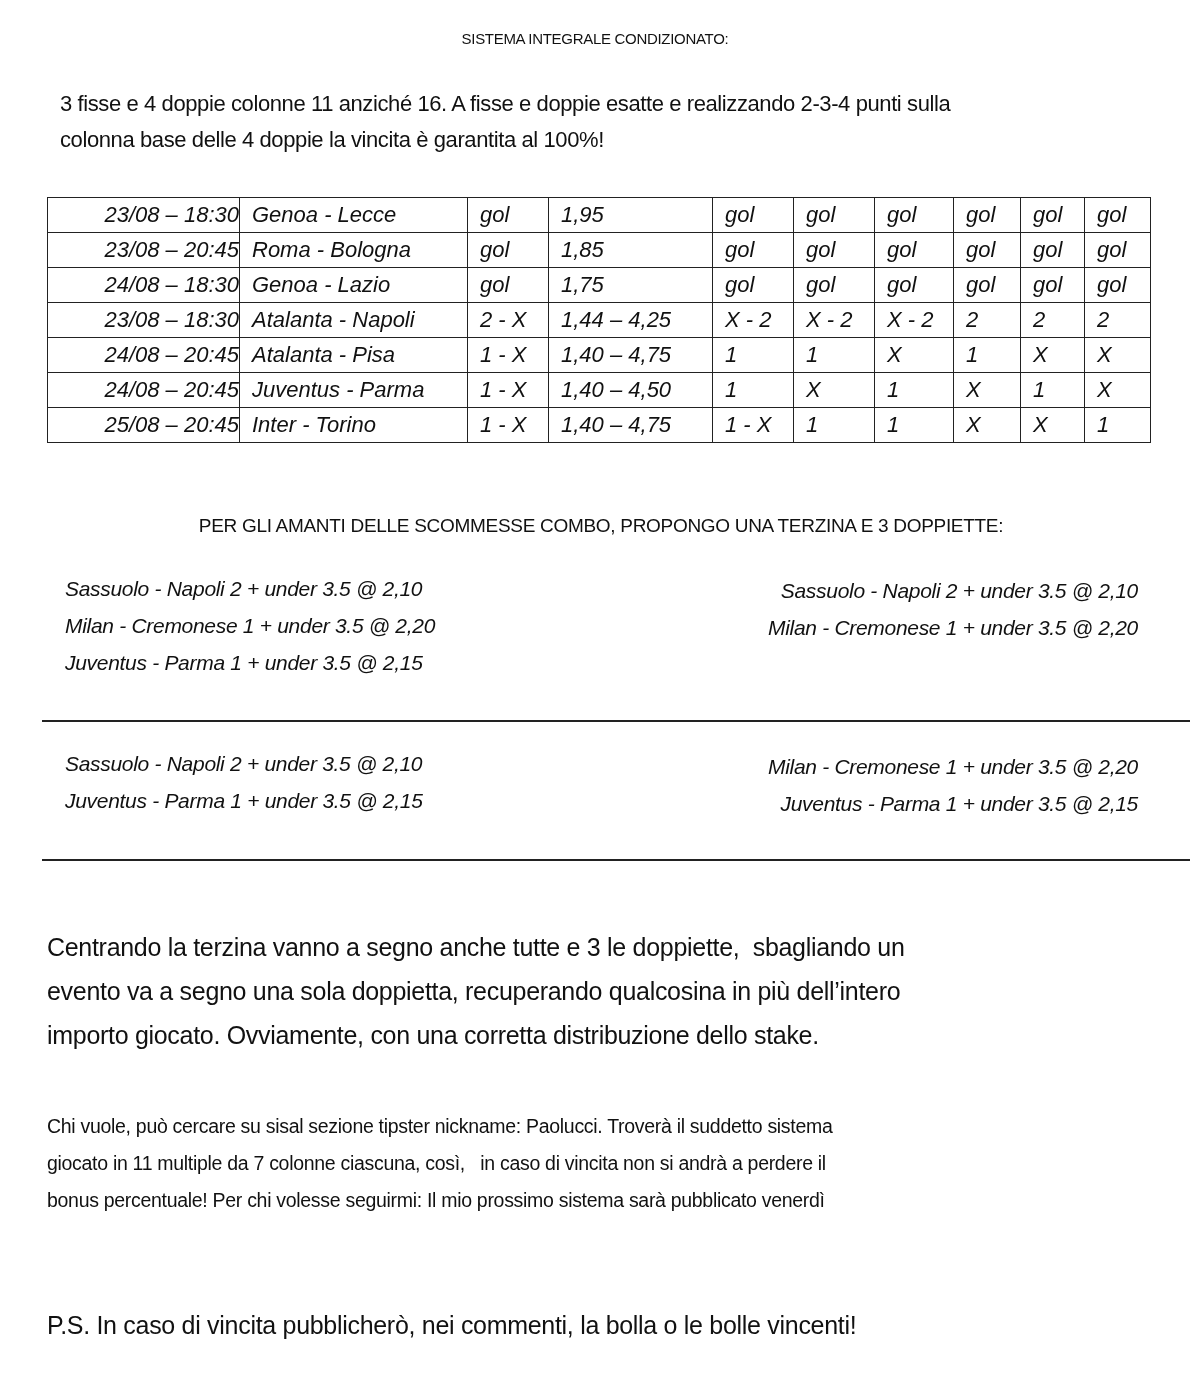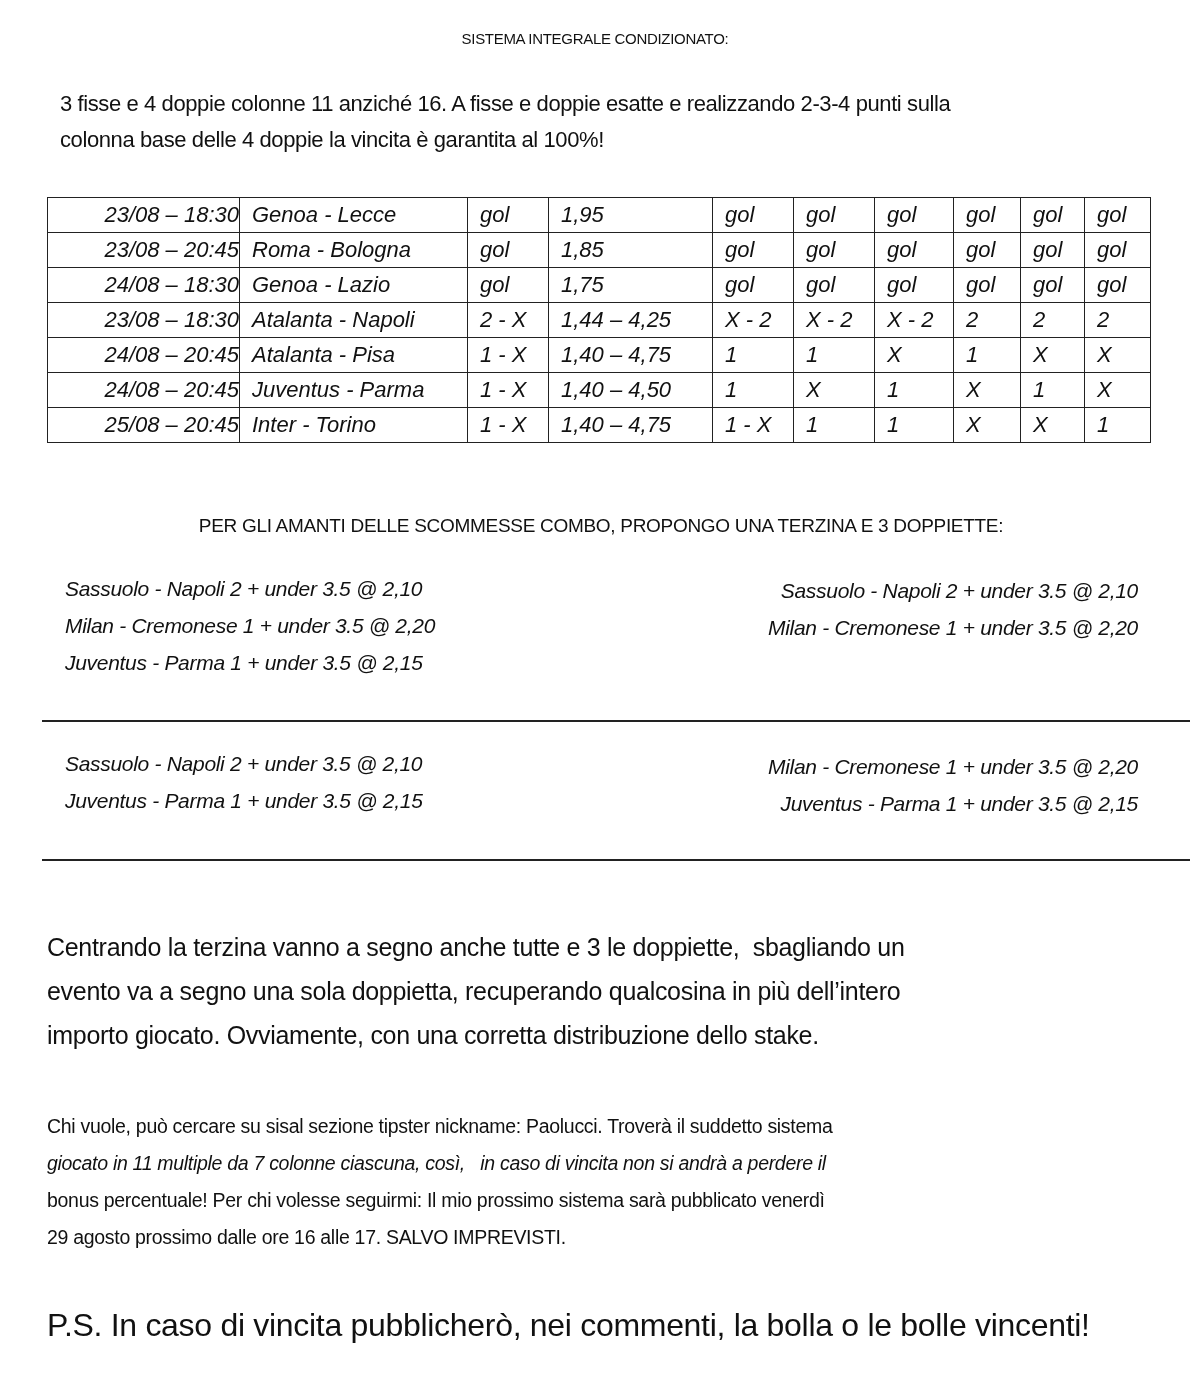--- a/index.html
+++ b/index.html
@@ -46,21 +46,21 @@
   .para1 {
     top: 925px; left: 47px; width: 1120px;
     font-size: 25px; line-height: 44px; letter-spacing: -0.3px;
   }
   .para2 {
     top: 1108px; left: 47px; width: 1110px;
     font-size: 19.5px; line-height: 37px; letter-spacing: -0.3px;
   }
   .ps {
     top: 1305px; left: 47px; width: 1120px;
-    font-size: 32px; line-height: 40px; letter-spacing: -0.3px;
+    font-size: 25px; line-height: 40px; letter-spacing: -0.3px;
   }
 </style>
 </head>
 <body>
 
 <div class="abs title1">SISTEMA INTEGRALE CONDIZIONATO:</div>
 
 <div class="abs intro">
   <div>3 fisse e 4 doppie colonne 11 anziché 16. A fisse e doppie esatte e realizzando 2-3-4 punti sulla</div>
   <div>colonna base delle 4 doppie la vincita è garantita al 100%!</div>
@@ -183,18 +183,17 @@
 <div class="abs rule" style="top:859px;"></div>
 
 <div class="abs para1">
   <div style="white-space:pre;">Centrando la terzina vanno a segno anche tutte e 3 le doppiette,  sbagliando un</div>
   <div>evento va a segno una sola doppietta, recuperando qualcosina in più dell’intero</div>
   <div>importo giocato. Ovviamente, con una corretta distribuzione dello stake.</div>
 </div>
 
 <div class="abs para2">
   <div>Chi vuole, può cercare su sisal sezione tipster nickname: Paolucci. Troverà il suddetto sistema</div>
-  <div style="white-space:pre;font-style:italic;">giocato in 11 multiple da 7 colonne ciascuna, così,   in caso di vincita non si andrà a perdere il</div>
+  <div style="white-space:pre;">giocato in 11 multiple da 7 colonne ciascuna, così,   in caso di vincita non si andrà a perdere il</div>
   <div>bonus percentuale! Per chi volesse seguirmi: Il mio prossimo sistema sarà pubblicato venerdì</div>
-  <div>29 agosto prossimo dalle ore 16 alle 17. SALVO IMPREVISTI.</div>
 </div>
 
 <div class="abs ps">P.S. In caso di vincita pubblicherò, nei commenti, la bolla o le bolle vincenti!</div>
 
 </body></html>

